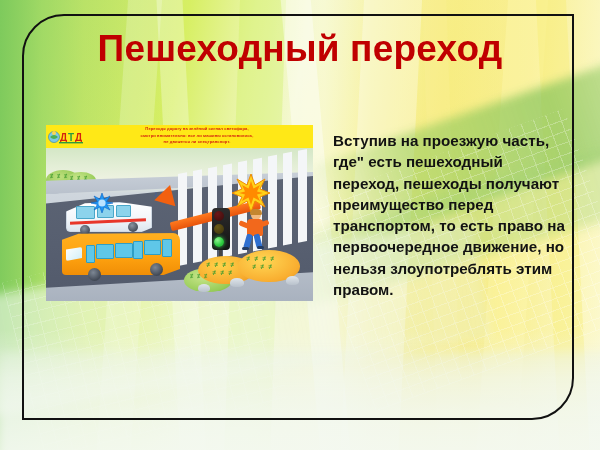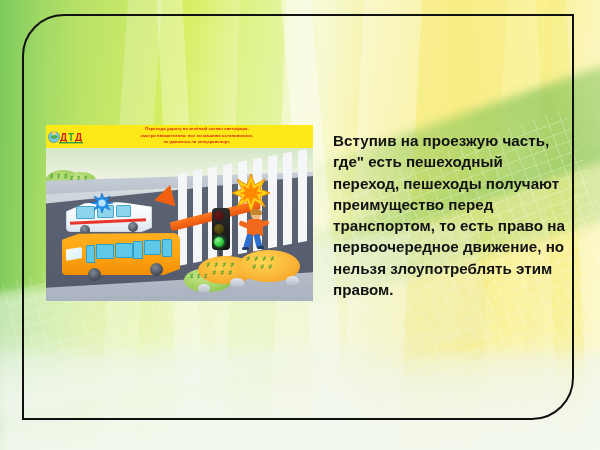--- a/index.html
+++ b/index.html
@@ -187,20 +187,21 @@
   <div class="swath sw-green1"></div>
   <div class="swath sw-green2"></div>
   <div class="sw-hatch"></div>
   <div class="sw-hatch2"></div>
   <div class="swath sw-white1"></div>
   <div class="swath sw-white2"></div>
   <div class="bg-bottom"></div>
 
   <div class="frame"></div>
 
+  <div class="title">Пешеходный переход</div>
 
   <div class="body-text">Вступив на проезжую часть, где" есть пешеходный переход, пешеходы получают преимущество перед транспортом, то есть право на первоочередное движение, но нельзя злоупотреблять этим правом.</div>
 
   <div class="pic">
 
     <div class="pic-caption">
       <div class="cap-logo">
         <svg width="36" height="17" viewBox="0 0 36 17">
           <circle cx="6" cy="9" r="5.5" fill="#7EC8E3" stroke="#2c7fa8" stroke-width=".6"></circle>
           <path d="M2 9 Q6 5 10 9 Q6 13 2 9Z" fill="#4CAF50"></path>

